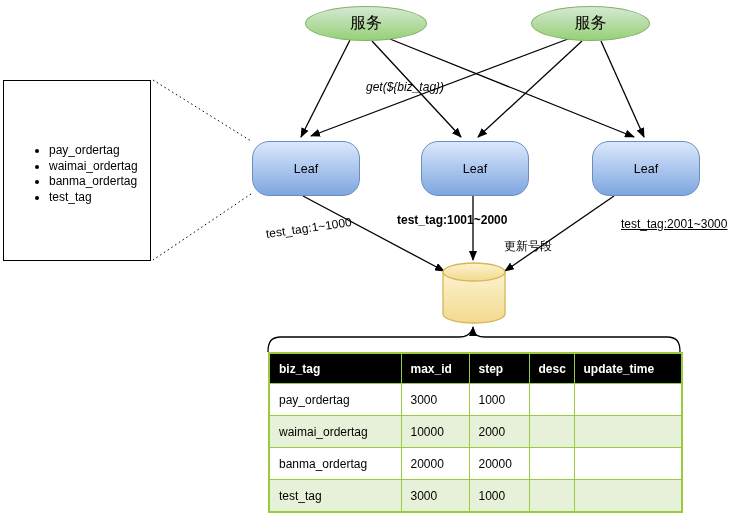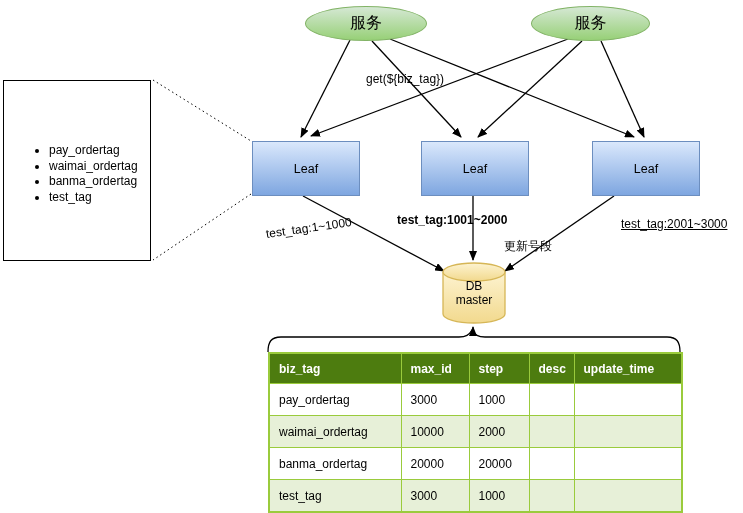--- a/index.html
+++ b/index.html
@@ -13,21 +13,21 @@
 
   .node { position:absolute; z-index:2; display:flex; align-items:center; justify-content:center; }
 
   .service {
     width:120px; height:33px; border-radius:50%;
     background:linear-gradient(#d5e8d4,#97d077);
     border:1px solid #82b366;
     font-size:16px;
   }
   .leaf {
-    width:106px; height:53px; border-radius:0;
+    width:106px; height:53px; border-radius:17px;
     background:linear-gradient(#dae8fc,#7ea6e0);
     border:1px solid #6c8ebf;
     font-size:12.5px;
   }
   .note-box {
     position:absolute; left:3px; top:80px; width:148px; height:181px;
     border:1px solid #000; background:#fff; z-index:2; box-sizing:border-box;
   }
   .note-box ul { margin:62px 0 0 0; padding-left:45px; }
   .note-box li { font-size:12px; line-height:15.5px; }
@@ -42,21 +42,21 @@
 
   table.seg {
     position:absolute; left:268px; top:352px; z-index:2;
     border-collapse:collapse; table-layout:fixed; width:413px;
     font-size:12px; border:2px solid #9acb3c;
   }
   table.seg th, table.seg td {
     border:1px solid #9acb3c; padding:0 0 0 9px; text-align:left;
     overflow:hidden; white-space:nowrap;
   }
-  table.seg th { background:#4d7c0f; color:#fff; font-weight:bold; height:29px; }
+  table.seg th { background:#000000; color:#fff; font-weight:bold; height:29px; }
   table.seg td { height:31px; background:#ffffff; }
   table.seg tr.alt td { background:#e7f0d8; }
 </style>
 </head>
 <body>
 
 <div id="canvas">
 
   <svg id="wires" viewBox="0 0 743 513" xmlns="http://www.w3.org/2000/svg">
     <defs>
@@ -111,26 +111,22 @@
 
   <div class="note-box">
     <ul>
       <li>pay_ordertag</li>
       <li>waimai_ordertag</li>
       <li>banma_ordertag</li>
       <li>test_tag</li>
     </ul>
   </div>
 
-  <div class="db-label">
-    <div>DB</div>
-    <div>master</div>
-  </div>
 
-  <span class="edge-label" style="left:366px; top:72px;">get(${biz_tag})</span>
+  <span class="edge-label" style="left:366px; top:80px;font-style:italic;">get(${biz_tag})</span>
   <span class="edge-label rot" style="left:266px; top:227px;">test_tag:1~1000</span>
   <span class="edge-label" style="left:397px; top:213px;font-weight:bold;">test_tag:1001~2000</span>
   <span class="edge-label" style="left:621px; top:217px;text-decoration:underline;">test_tag:2001~3000</span>
   <span class="edge-label" style="left:504px; top:238px;">更新号段</span>
 
   <table class="seg">
     <colgroup>
       <col style="width:132px">
         <col style="width:68px">
         <col style="width:60px">

